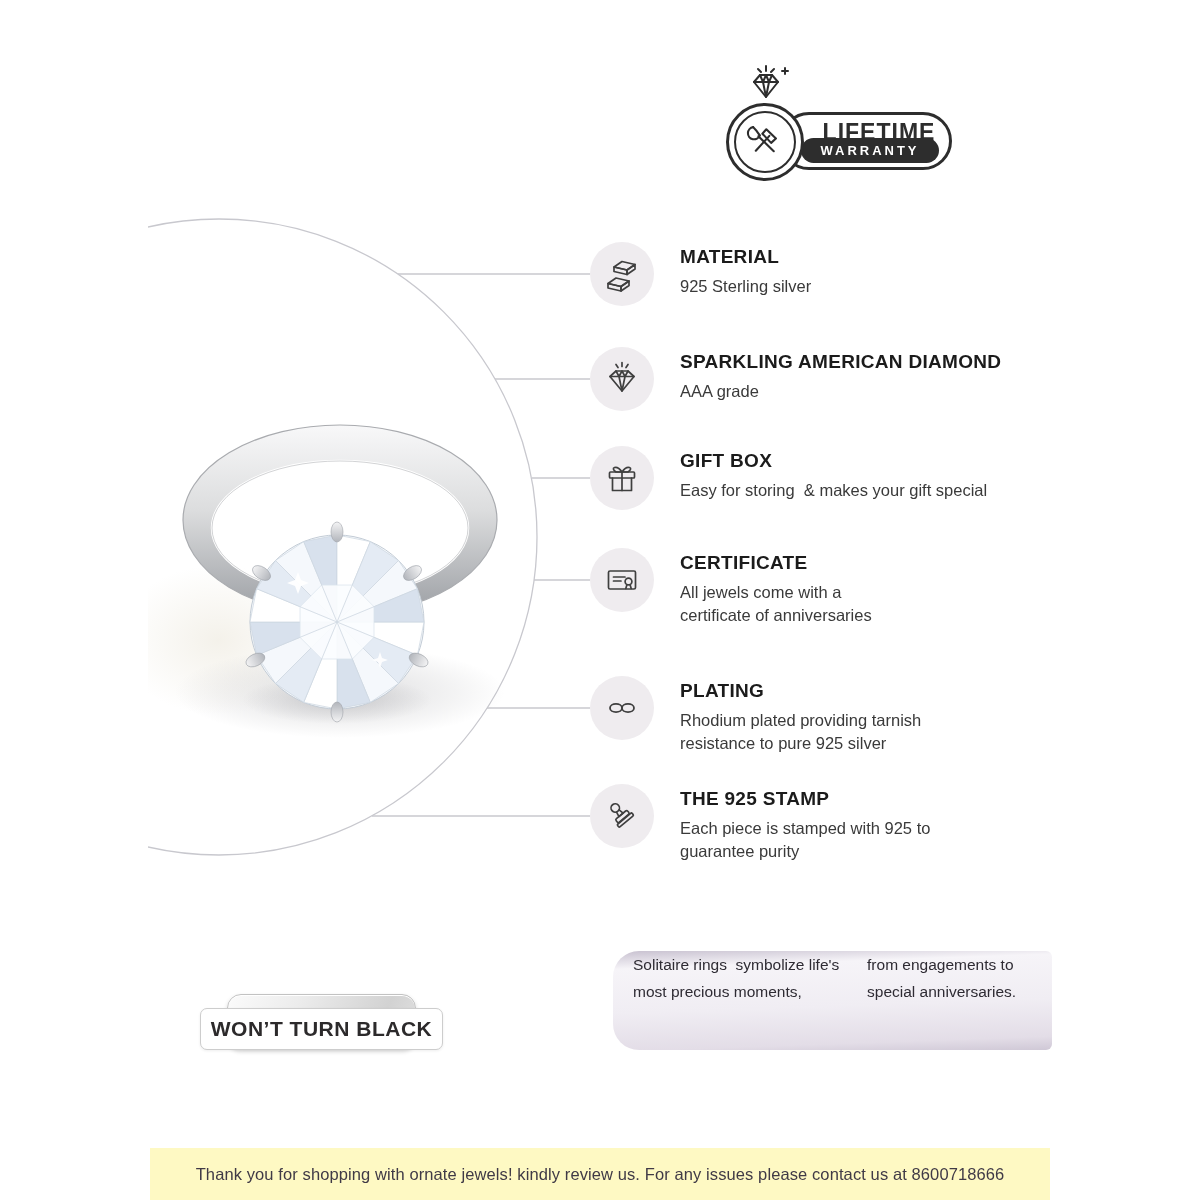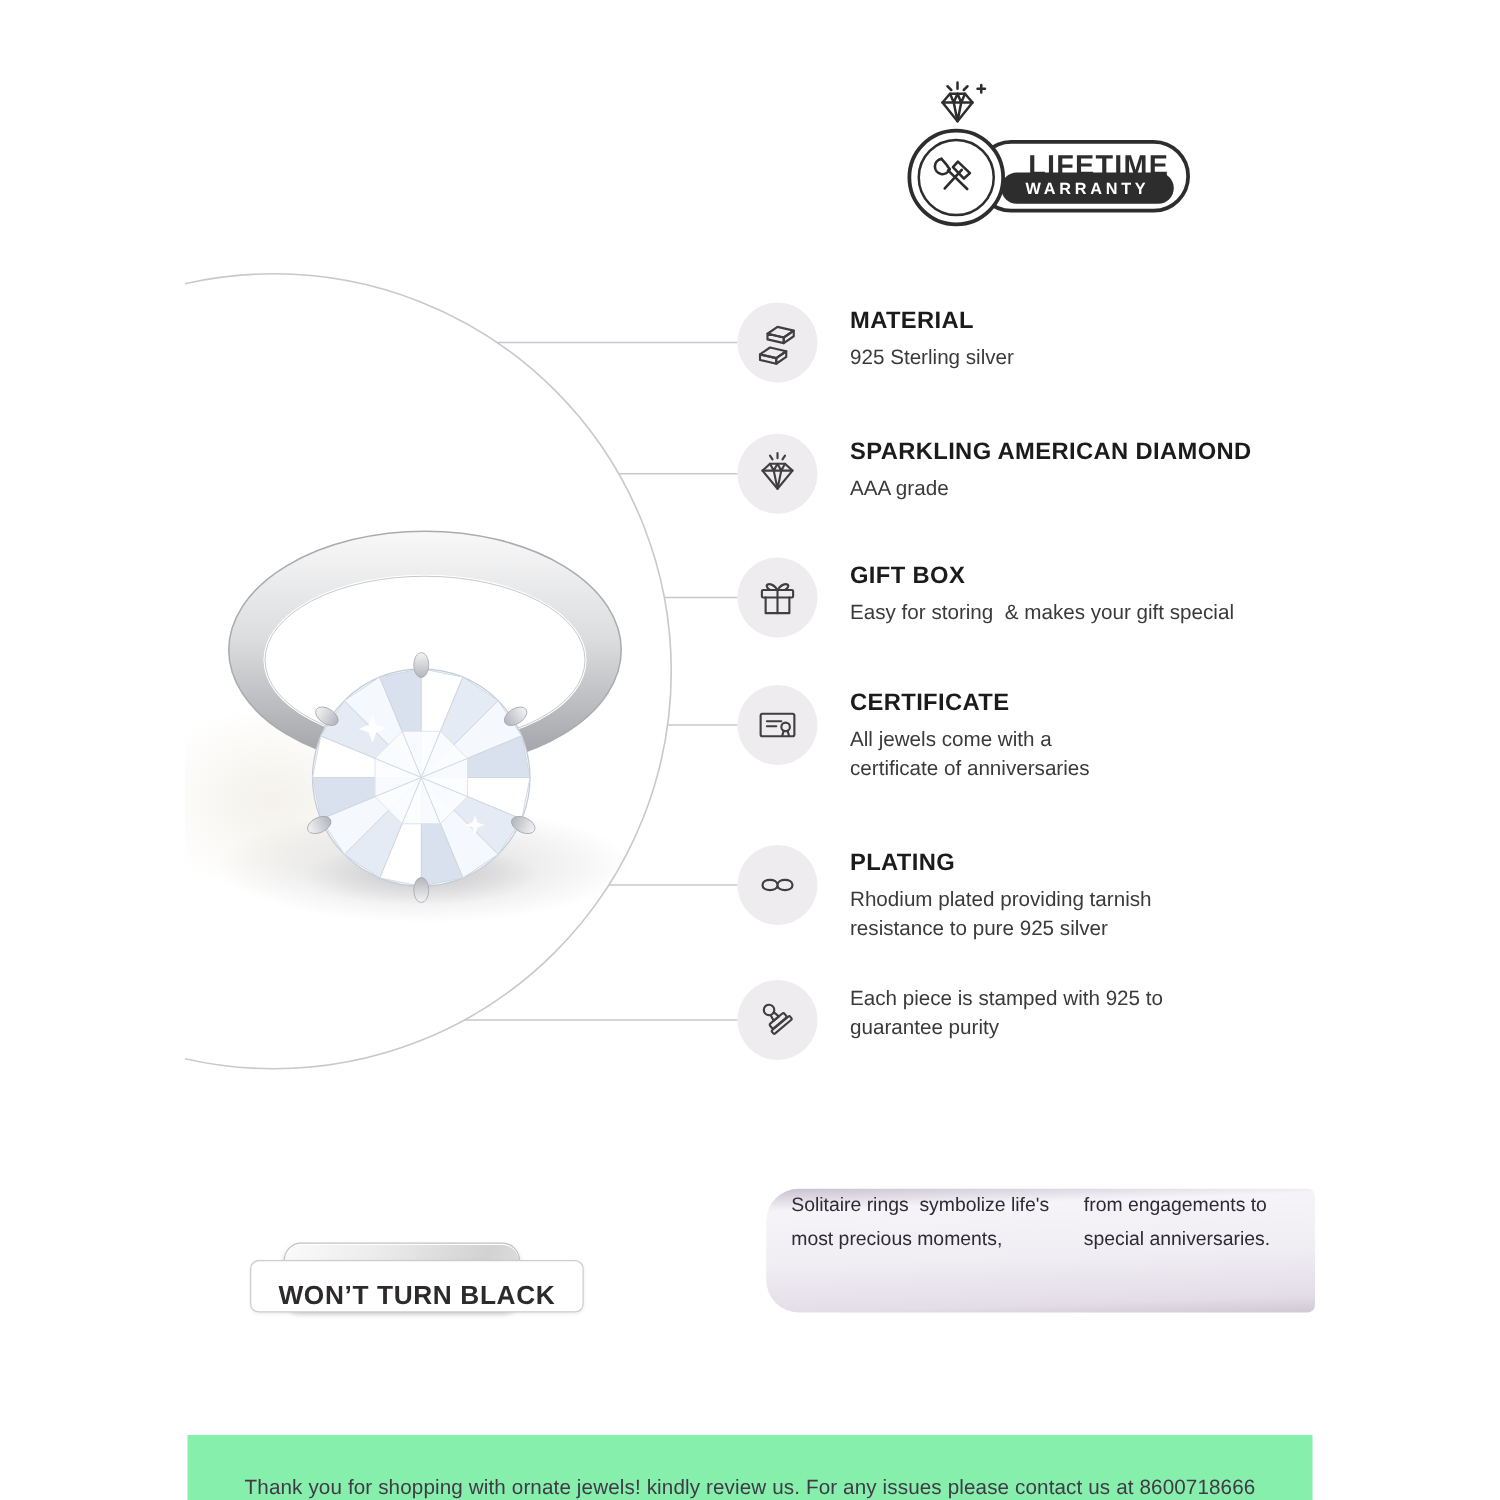--- a/index.html
+++ b/index.html
@@ -30,34 +30,34 @@
   .feat-title{font-size:19px;font-weight:bold;letter-spacing:.3px;color:#1b1b1b;margin-bottom:7px;}
   .feat-desc{font-size:16.5px;color:#3a3a3a;line-height:1.42;white-space:pre-wrap;}
 
   
   .plate{left:227px;top:954px;width:187px;height:54px;border-radius:14px;
          background:linear-gradient(115deg,#fbfbfb 0%,#ececec 35%,#d2d2d2 78%,#e2e2e2 100%);
          border:1px solid #c2c2c2;box-shadow:0 2px 4px rgba(0,0,0,.14), inset 0 1px 0 #ffffff;
          display:flex;align-items:center;justify-content:center;gap:9px;margin-top:40px;}
   .plate-num{font-size:27px;font-weight:bold;color:#b4b7ba;text-shadow:0 1px 0 #fdfdfd,0 -1px 0 #9a9a9a;}
   .plate-word{font-size:21px;font-weight:bold;color:#2c2a2b;letter-spacing:.5px;}
-  .claim{left:200px;top:1008px;width:267px;height:42px;background:#fff;border:1.5px solid #cdcdcd;border-radius:7px;
+  .claim{left:200px;top:1008px;width:243px;height:42px;background:#fff;border:1.5px solid #cdcdcd;border-radius:7px;
          box-shadow:0 1px 3px rgba(0,0,0,.07);box-sizing:border-box;
-         display:flex;align-items:flex-end;justify-content:center;
+         display:flex;align-items:center;justify-content:center;
          font-size:21px;font-weight:bold;color:#2c2a2b;letter-spacing:.5px;}
 
   
   .note{left:613px;top:951px;width:439px;height:99px;border-radius:26px 6px 6px 26px;
         background:linear-gradient(178deg,#c8c1d0 0%,#f6f4f8 16%,#f0edf3 55%,#e3dde7 88%,#cfc8d6 100%);
         display:flex;flex-direction:row;justify-content:center;padding-left:20px;box-sizing:border-box;}
   .note-line{font-size:15.5px;color:#2e2b33;line-height:1.75;white-space:pre-wrap;}
 
   
-  .footer{left:150px;top:1148px;width:900px;height:52px;background:#86efac;
-          display:flex;align-items:flex-end;justify-content:center;
+  .footer{left:150px;top:1148px;width:900px;height:52px;background:#fef9c3;
+          display:flex;align-items:center;justify-content:center;
           font-size:16.5px;color:#403a46;letter-spacing:.1px;}
 
   svg{display:block;}
 </style>
 </head>
 <body>
 
 <div class="canvas">
 
   <div class="abs wbadge">
@@ -256,20 +256,21 @@
       <svg width="40" height="40" viewBox="0 0 40 40" fill="none" stroke="#3f3f3f" stroke-width="1.7" stroke-linecap="round" stroke-linejoin="round">
         <g transform="rotate(-40 20 20)">
           <circle cx="20" cy="9.5" r="4.2"></circle>
           <path d="M18.3,13.5 L17.3,18.5 H22.7 L21.7,13.5"></path>
           <rect x="12.5" y="18.5" width="15" height="4.5" rx="1.5"></rect>
           <rect x="10.5" y="23.5" width="19" height="3.5" rx="1.2"></rect>
         </g>
       </svg>
     </div>
     <div class="feat-tx">
+      <div class="feat-title">THE 925 STAMP</div>
       <div class="feat-desc">Each piece is stamped with 925 to</div>
       <div class="feat-desc">guarantee purity</div>
     </div>
   </div>
 
   <div class="abs plate">
     <span class="plate-num">925</span>
     <span class="plate-word">SILVER</span>
   </div>
   <div class="abs claim">

